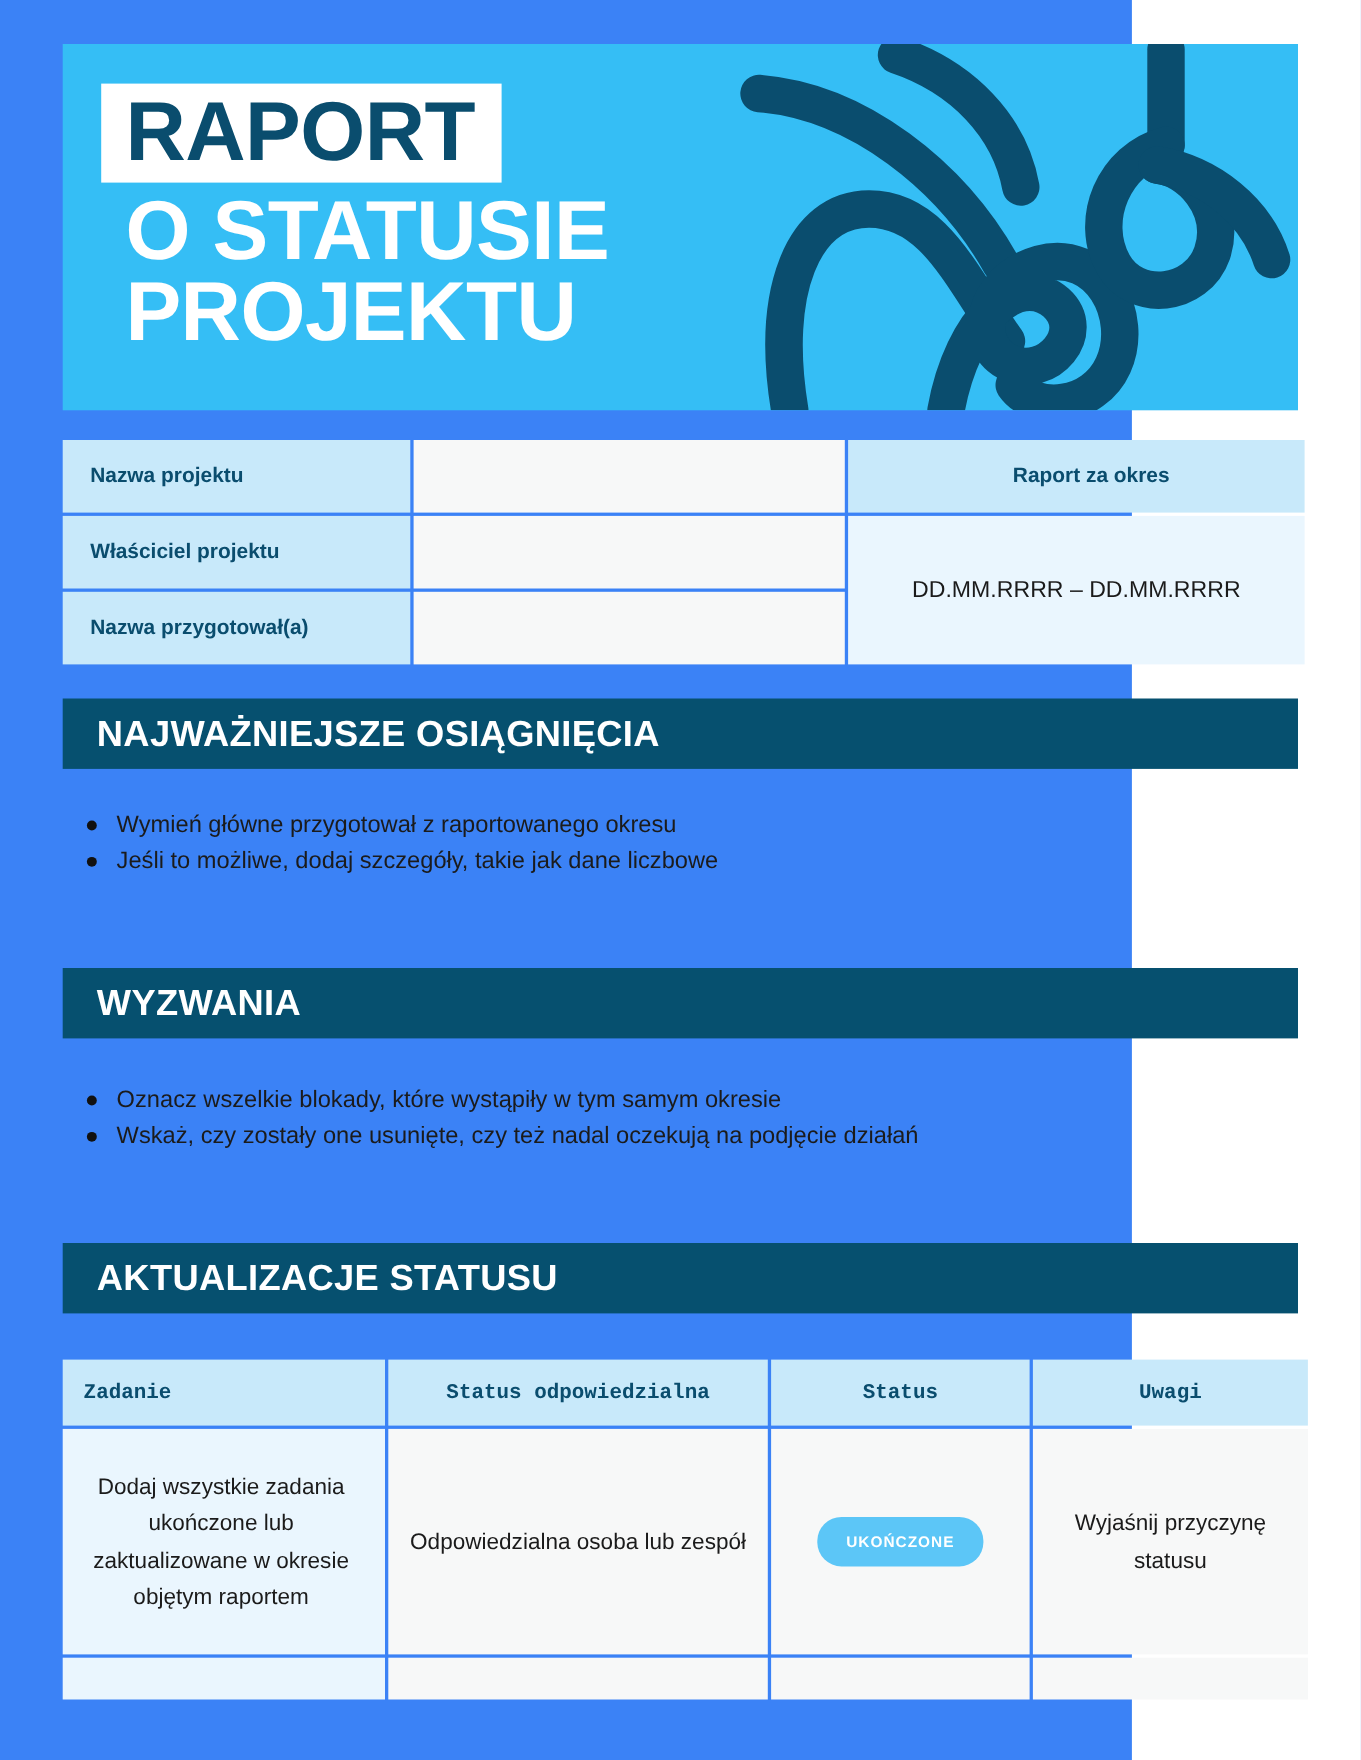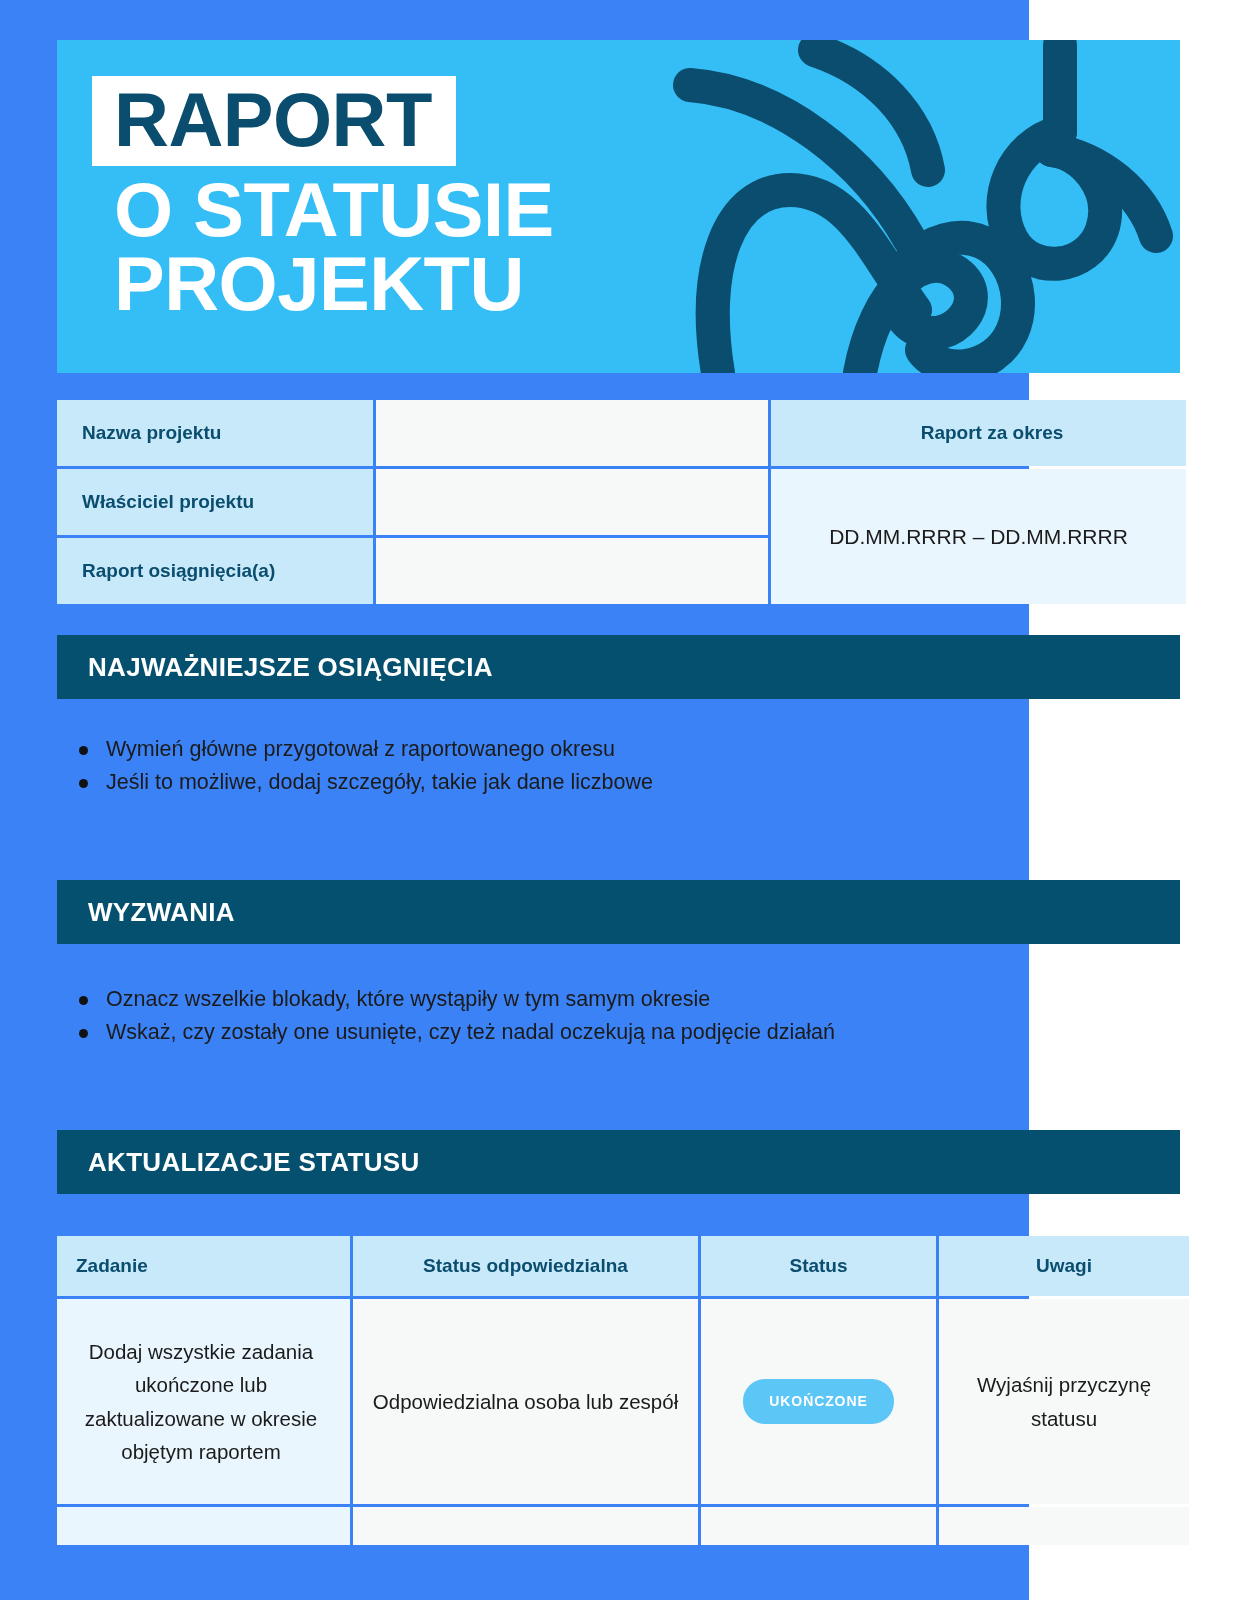--- a/index.html
+++ b/index.html
@@ -126,21 +126,21 @@
     width:1123px;
     height:64px;
     background:#06506F;
     display:flex;
     align-items:center;
     padding-left:31px;
   }
 
   .section-bar span {
     color:#ffffff;
-    font-size:26px;
+    font-size:33px;
     font-weight:bold;
     letter-spacing:0.3px;
   }
 
   .bullets {
     position:absolute;
     left:70px;
     width:1100px;
     list-style:none;
   }
@@ -178,20 +178,21 @@
 
   .st-head {
     background:#C8E9FA;
     color:#0A4D6E;
     font-size:19px;
     font-weight:bold;
     height:60px;
     display:flex;
     align-items:center;
     justify-content:center;
+    font-family:Liberation Mono, monospace;
   }
 
   .st-head.left {
     justify-content:flex-start;
     padding-left:19px;
   }
 
   .st-cell {
     background:#F7F8F8;
     color:#1b1b1b;
@@ -265,21 +266,21 @@
   <div class="info-table">
 
     <div class="info-label">Nazwa projektu</div>
     <div class="info-value"></div>
     <div class="info-period-head">Raport za okres</div>
 
     <div class="info-label">Właściciel projektu</div>
     <div class="info-value"></div>
     <div class="info-period-body">DD.MM.RRRR – DD.MM.RRRR</div>
 
-    <div class="info-label">Raport osiągnięcia(a)</div>
+    <div class="info-label">Nazwa przygotował(a)</div>
     <div class="info-value"></div>
   </div>
 
   <div class="section-bar" style="top:635px;">
     <span>NAJWAŻNIEJSZE OSIĄGNIĘCIA</span>
   </div>
   <ul class="bullets" style="top:733px;">
     <li>Wymień główne przygotował z raportowanego okresu</li>
     <li>Jeśli to możliwe, dodaj szczegóły, takie jak dane liczbowe</li>
   </ul>

